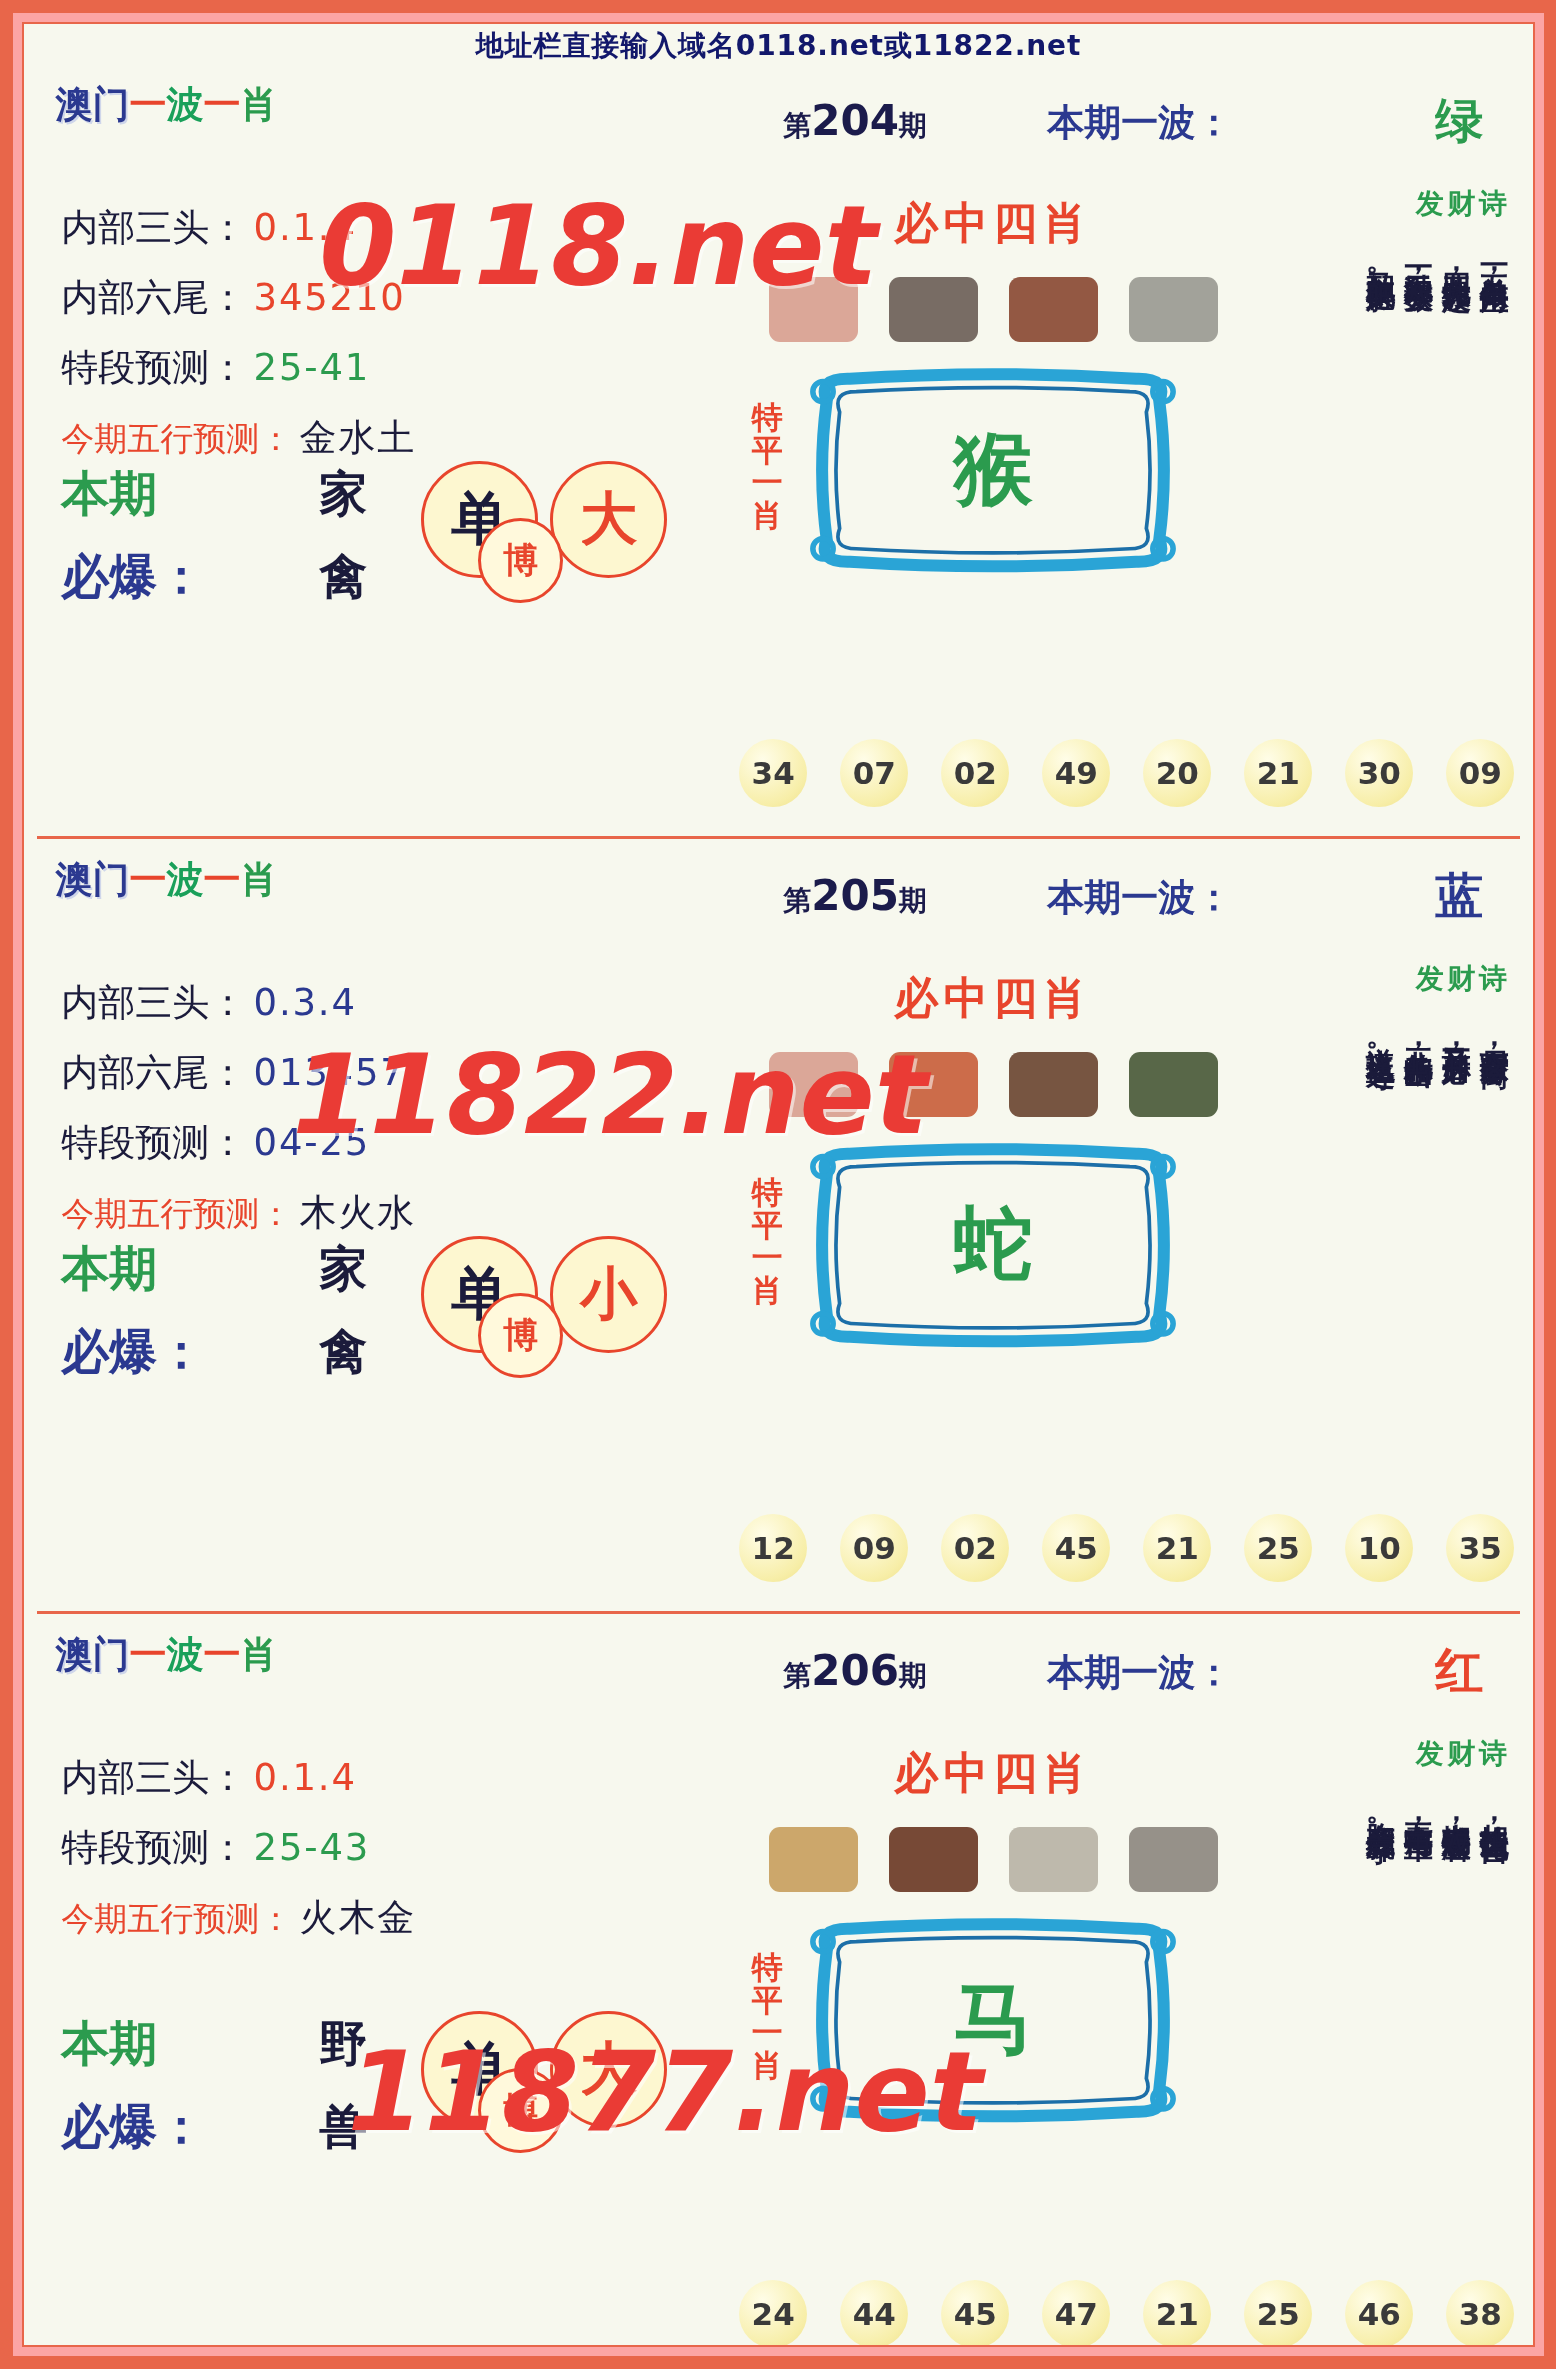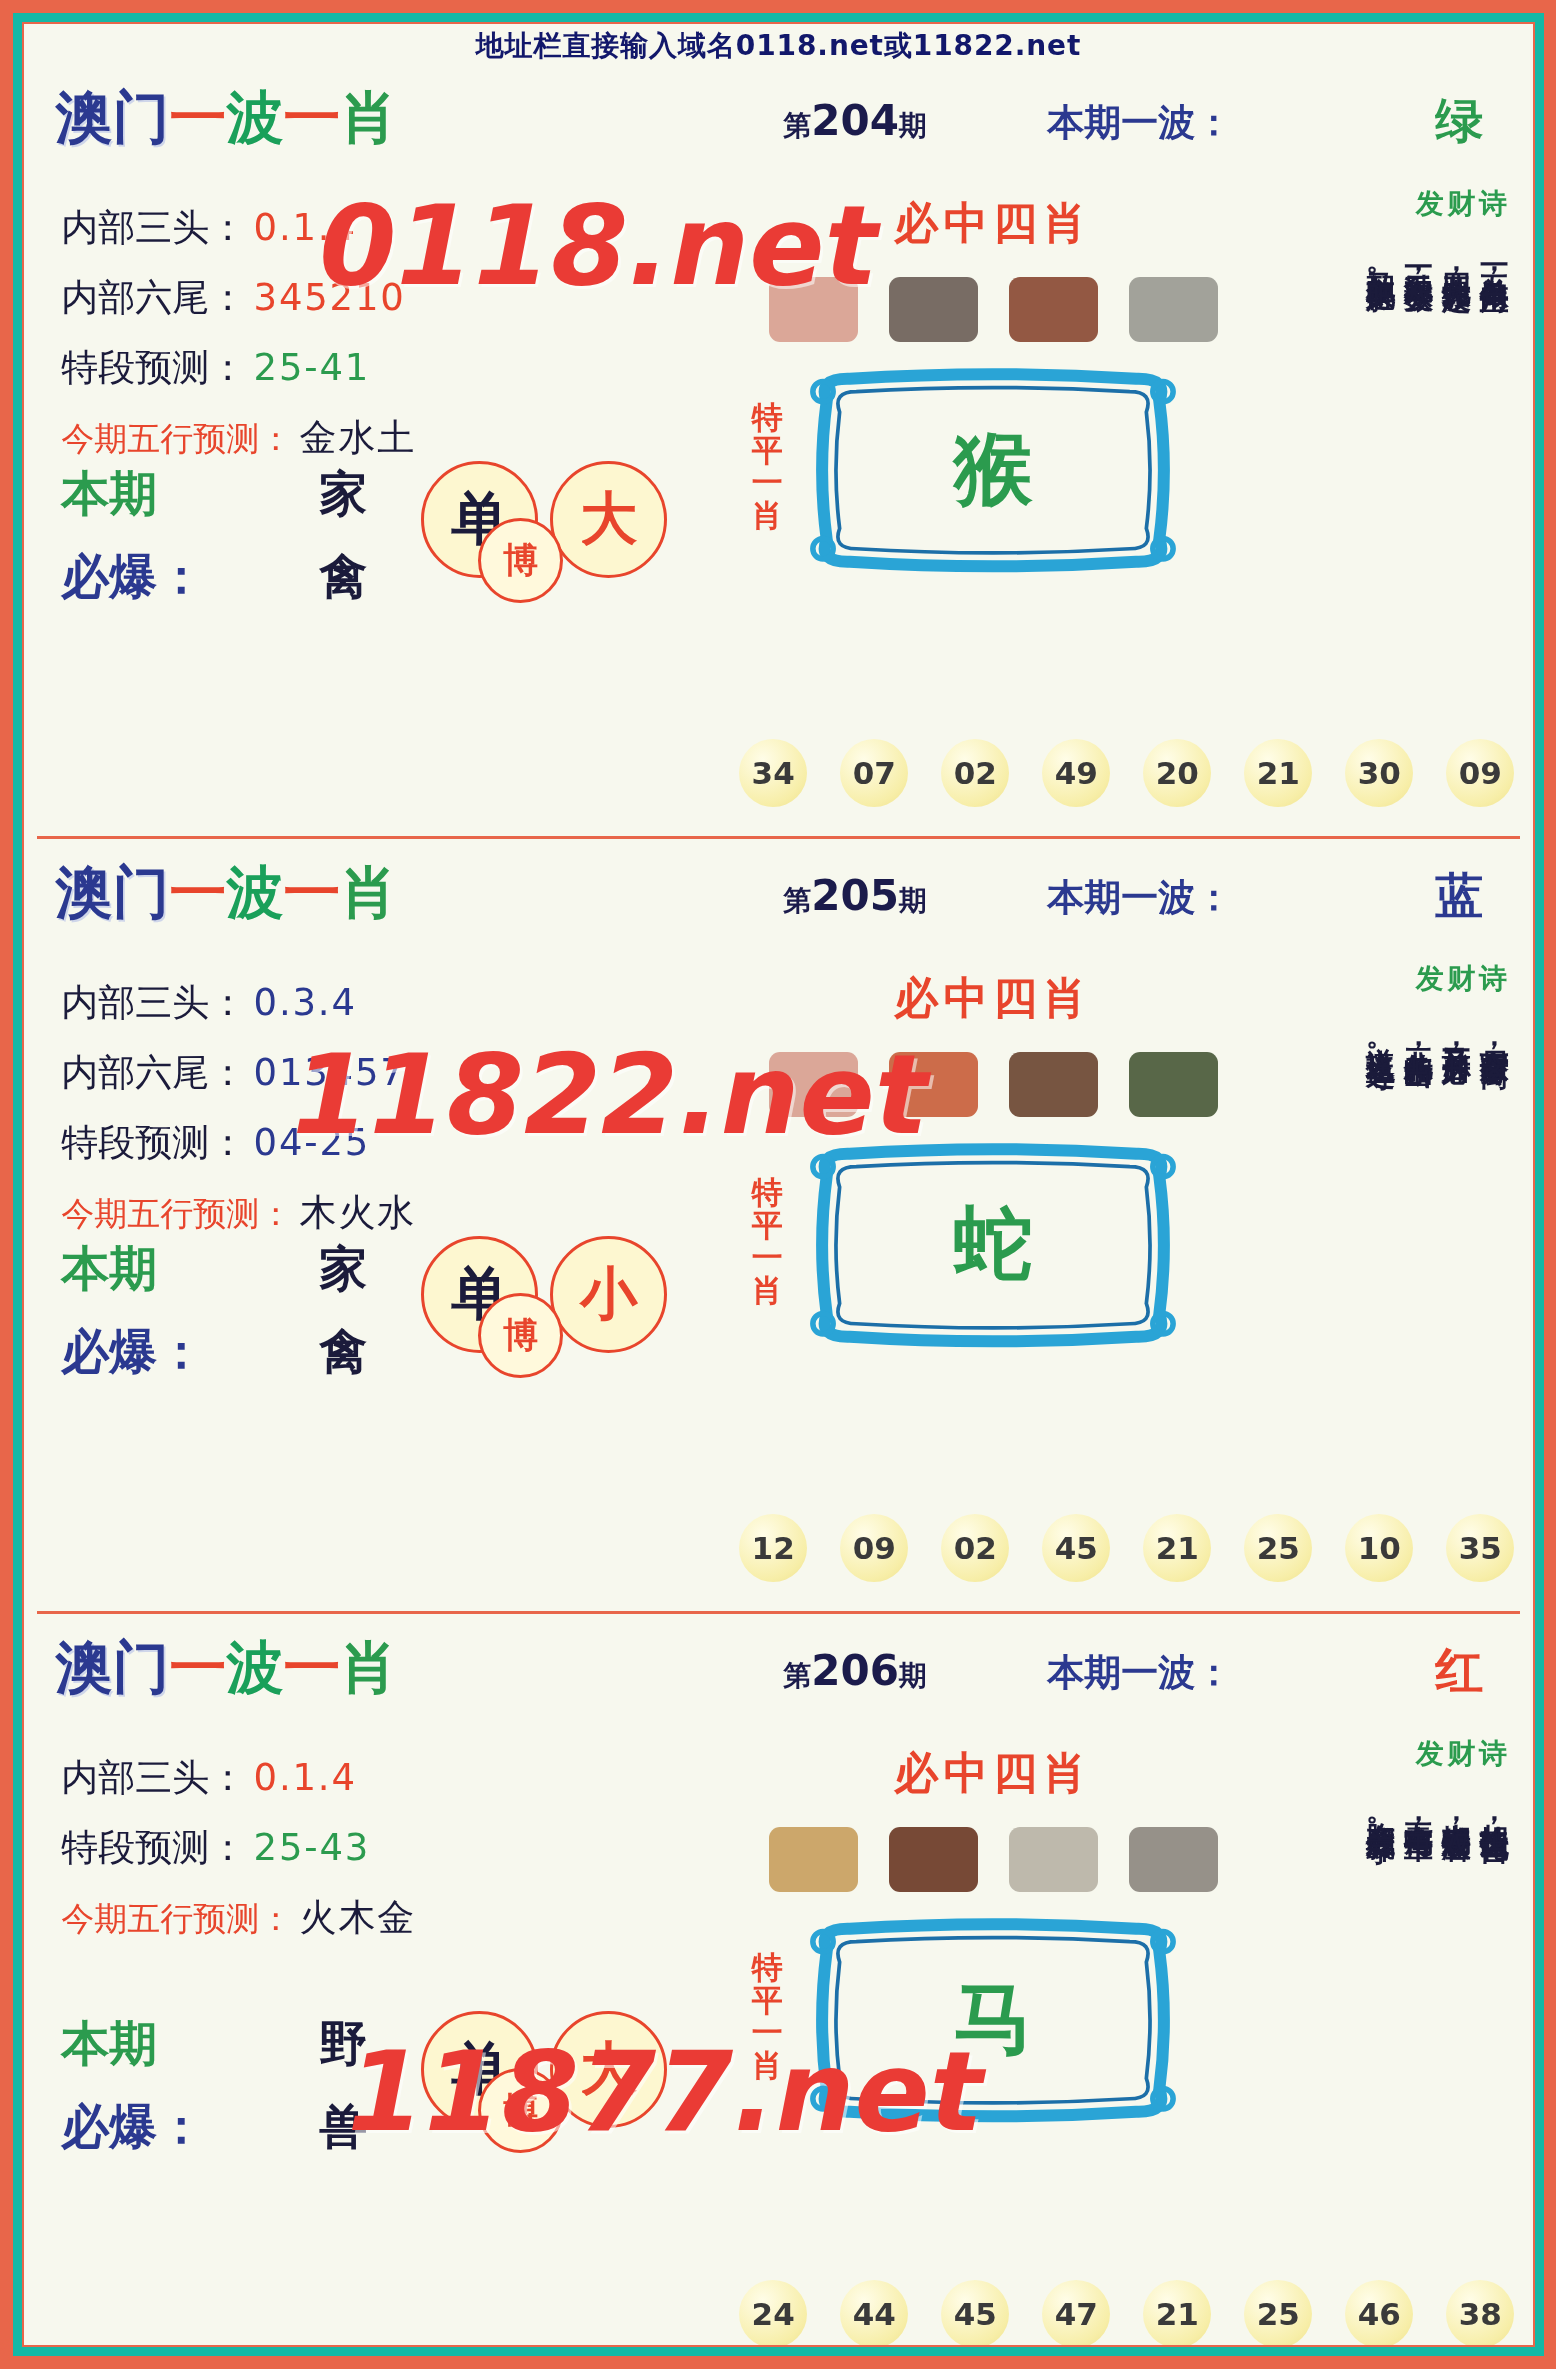--- a/index.html
+++ b/index.html
@@ -7,21 +7,21 @@
     width:1557px;height:2369px;
     background:#f3f5e7;
     font-family:"DejaVu Sans","Liberation Sans",sans-serif;
     position:relative;
     overflow:hidden;
   }
   .page{
     position:absolute;inset:0;
     border:13px solid #e8664a;
     box-sizing:border-box;
-    background:#14b8a6;
+    background:#fca5a5;
   }
   .inner{
     position:absolute;inset:9.2px;
     border:2.8px solid #e8664a;
     box-sizing:border-box;
     background:#f7f8ee;
     overflow:hidden;
   }
   .topbar{
     position:absolute;top:0;left:0;right:0;height:44px;
@@ -37,21 +37,21 @@
   .panel.p2{top:816px;height:775px;}
   .panel.p3{top:1591px;height:757px;}
   .divider{
     position:absolute;left:13px;right:13px;height:2.8px;background:#e8664a;
   }
 
   
   .hdr{position:absolute;left:22px;top:9.2px;right:22px;height:102px;}
   .logo{
     position:absolute;left:9.2px;top:5.5px;
-    font-size:57px;font-weight:bold;
+    font-size:37px;font-weight:bold;
     white-space:nowrap;
     font-family:"DejaVu Sans","Liberation Sans",sans-serif;
   }
   .logo span{display:inline-block;}
   .lg1{color:#2b3990;text-shadow:1.8px 1.8px 0 #cfd6ea;}
   .lg2{color:#e8452c;}
   .lg3{color:#1aa05a;}
   .lg4{color:#e8452c;}
   .lg5{color:#2b9b4e;}
   .issue{

